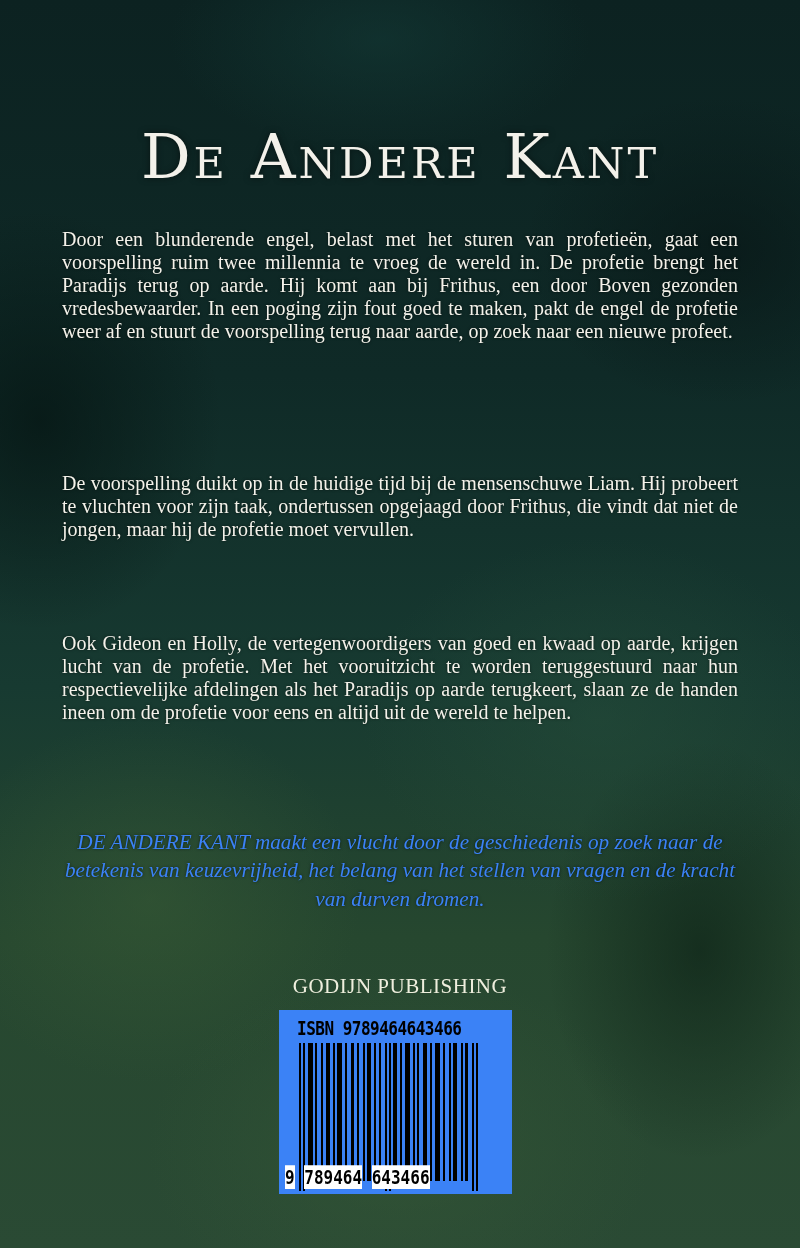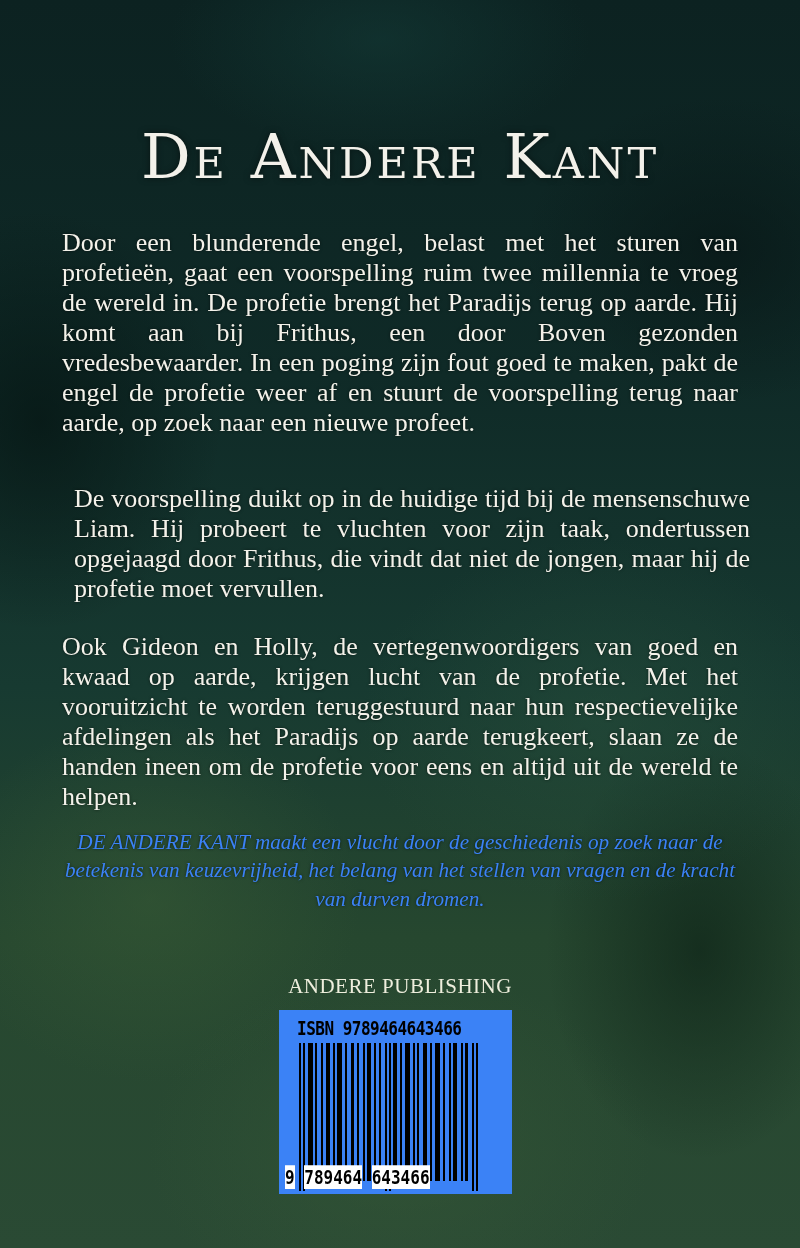--- a/index.html
+++ b/index.html
@@ -24,21 +24,21 @@
   .title {
     position:absolute; left:0; right:0; top:78px;
     text-align:center;
     font-family:"DejaVu Serif","Liberation Serif",serif;
     font-size:62px; letter-spacing:3px; font-weight:normal;
     color:#f3f1ea; font-variant:small-caps;
     text-shadow:0 0 6px rgba(0,0,0,0.5);
   }
   .para {
     position:absolute; left:62px; width:676px;
-    font-size:26px; line-height:30px;
+    font-size:20px; line-height:23px;
     text-align:justify; text-align-last:left;
     color:#f4f2ea;
     text-shadow:0 0 3px rgba(0,0,0,0.6);
   }
   .p1 { top:228px; }
   .p2 { top:472px; }
   .p3 { top:632px; }
   .tagline {
     position:absolute; left:50px; width:700px; top:828px;
     font-size:21.2px; line-height:28.3px; font-style:italic;
@@ -74,26 +74,26 @@
   .isbn-bottom span { background:#fff; }
 </style>
 </head>
 <body>
 
 <div class="bg"></div>
 
 <h1 class="title">De Andere Kant</h1>
 
 <p class="para p1" style="margin:0">Door een blunderende engel, belast met het sturen van profetieën, gaat een voorspelling ruim twee millennia te vroeg de wereld in. De profetie brengt het Paradijs terug op aarde. Hij  komt aan  bij Frithus, een door  Boven  gezonden  vredesbewaarder.  In een poging zijn fout goed te maken, pakt de engel de profetie weer af en stuurt de voorspelling terug naar aarde, op zoek naar een nieuwe  profeet.</p>
-<p class="para p2" style="margin:12px">De voorspelling duikt op in de huidige tijd bij de mensenschuwe Liam. Hij probeert te vluchten voor zijn taak, ondertussen opgejaagd door Frithus, die vindt dat niet de jongen, maar hij de profetie moet vervullen.</p>
+<p class="para p2" style="margin:0">De voorspelling duikt op in de huidige tijd bij de mensenschuwe Liam. Hij probeert te vluchten voor zijn taak, ondertussen opgejaagd door Frithus, die vindt dat niet de jongen, maar hij de profetie moet vervullen.</p>
 <p class="para p3" style="margin:0">Ook Gideon en Holly, de vertegenwoordigers van goed en kwaad op aarde, krijgen lucht van de profetie. Met het vooruitzicht te worden teruggestuurd naar hun respectievelijke afdelingen als het Paradijs op aarde terugkeert, slaan ze de handen ineen om de profetie voor eens en altijd uit de wereld te helpen.</p>
 
 <p class="tagline" style="margin:0"><span class="bookname">DE ANDERE KANT</span><span> maakt een vlucht door de geschiedenis op zoek naar de betekenis van keuzevrijheid, het belang van het stellen van vragen en de kracht van durven dromen.</span></p>
 
-<div class="publisher">ANDERE PUBLISHING</div>
+<div class="publisher">GODIJN PUBLISHING</div>
 
 <div class="barcode-box">
   <div class="isbn-top">ISBN 9789464643466</div>
   <svg class="bars" viewBox="0 0 190 148" preserveAspectRatio="none">
     <g fill="#000">
       <rect x="0" y="0" width="2" height="148"></rect>
       <rect x="4" y="0" width="2" height="148"></rect>
       <rect x="9" y="0" width="5" height="138"></rect>
       <rect x="16" y="0" width="2" height="138"></rect>
       <rect x="22" y="0" width="2" height="138"></rect>

